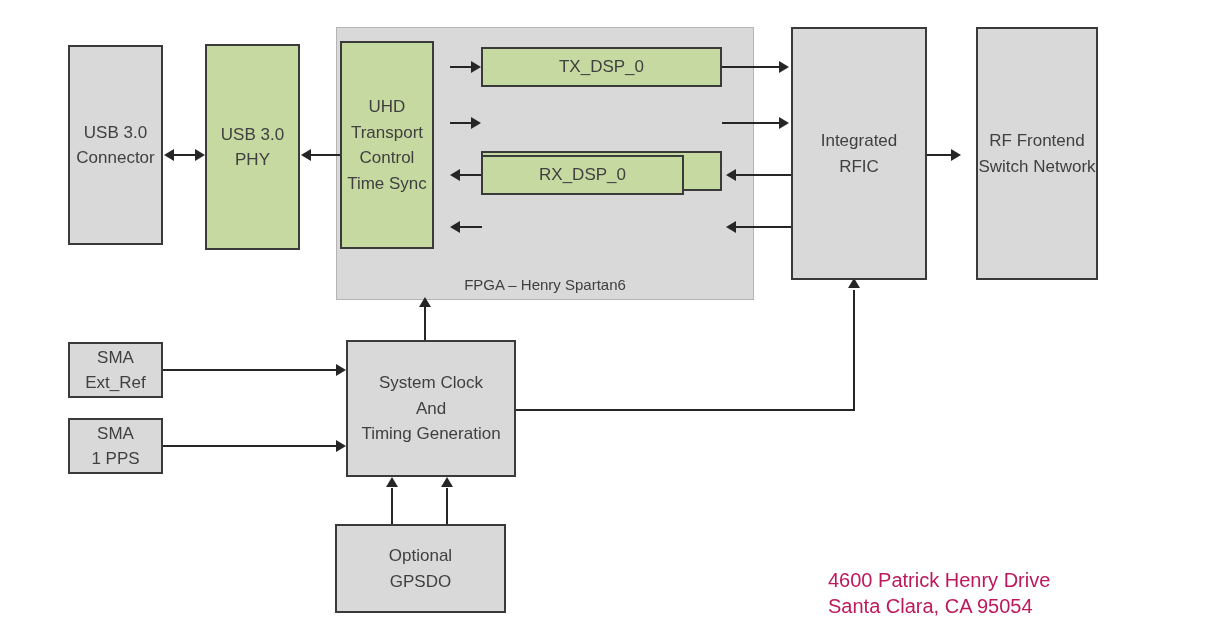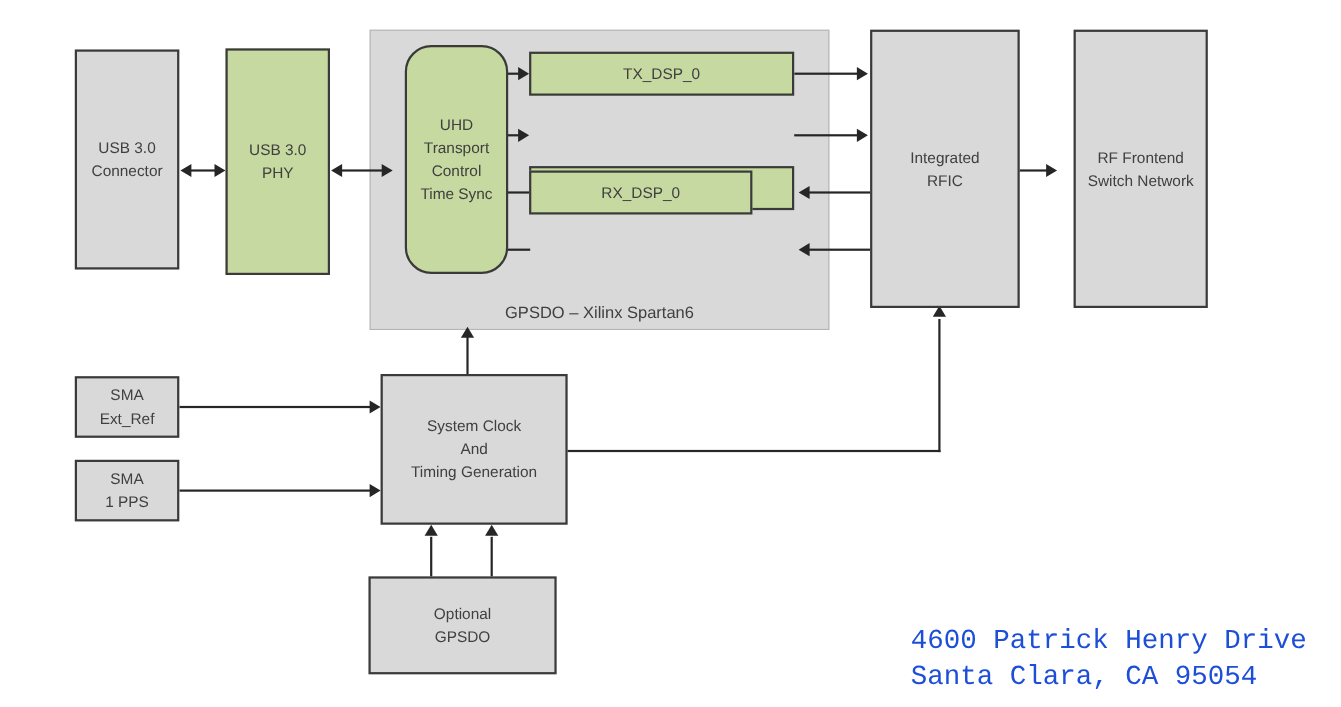--- a/index.html
+++ b/index.html
@@ -19,21 +19,21 @@
   }
   .block {
     position: absolute;
     box-sizing: border-box;
     border: 2px solid #3a3a3a;
     display: flex;
     align-items: center;
     justify-content: center;
     text-align: center;
     color: #404040;
-    font-size: 14px;
+    font-size: 17px;
     line-height: 1.5;
     white-space: pre-line;
   }
   .block.gray  { background: #d9d9d9; }
   .block.green { background: #c6d9a0; }
 
   .container-block {
     position: absolute;
     box-sizing: border-box;
     background: #d9d9d9;
@@ -71,40 +71,39 @@
     border-right: 10px solid #262626;
   }
   .arrow.up {
     border-left: 6px solid transparent;
     border-right: 6px solid transparent;
     border-bottom: 10px solid #262626;
   }
 
   .address {
     position: absolute;
-    color: #1d4ed8;
-    font-size: 25px;
+    color: #be185d;
+    font-size: 20px;
     line-height: 1.3;
     white-space: pre-line;
-    font-family: Liberation Mono, monospace;
   }
   .watermark {
     position: absolute;
     color: #c3c8cf;
     font-size: 19px;
     white-space: nowrap;
   }
 </style>
 </head>
 <body>
 
 <div id="canvas">
 
   <div class="container-block" style="left:336px; top:27px; width:418px; height:273px;"></div>
-  <div class="container-label" style="left:336px; top:276px; width:418px;">GPSDO – Xilinx Spartan6</div>
+  <div class="container-label" style="left:336px; top:276px; width:418px;">FPGA – Henry Spartan6</div>
 
   <div class="wire h" style="left:168px; top:154px; width:32px;"></div>
   <div class="arrow left" style="left:164px; top:149px;"></div>
   <div class="arrow right" style="left:195px; top:149px;"></div>
 
   <div class="wire h" style="left:305px; top:154px; width:47px;"></div>
   <div class="arrow left" style="left:301px; top:149px;"></div>
   <div class="arrow right" style="left:347px; top:149px;"></div>
 
   <div class="wire h" style="left:450px; top:66px; width:26px;"></div>
@@ -153,21 +152,21 @@
 
   <div class="wire v" style="left:446px; top:488px; height:37px;"></div>
   <div class="arrow up" style="left:441px; top:477px;"></div>
 
   <div class="block gray" style="left:68px; top:45px; width:95px; height:200px;">USB 3.0
 Connector</div>
 
   <div class="block green" style="left:205px; top:44px; width:95px; height:206px;">USB 3.0
 PHY</div>
 
-  <div class="block green" style="left:368px; top:41px; width:94px; height:208px;border-radius:24px;">UHD
+  <div class="block green" style="left:340px; top:41px; width:94px; height:208px;">UHD
 Transport
 Control
 Time Sync</div>
 
   <div class="block green" style="left:481px; top:47px; width:241px; height:40px;">TX_DSP_0</div>
 
   <div class="block green" style="left:481px; top:103px; width:241px; height:40px;margin-top:48px;">TX_DSP_1</div>
 
   <div class="block green" style="left:481px; top:155px; width:203px; height:40px;">RX_DSP_0</div>
 

